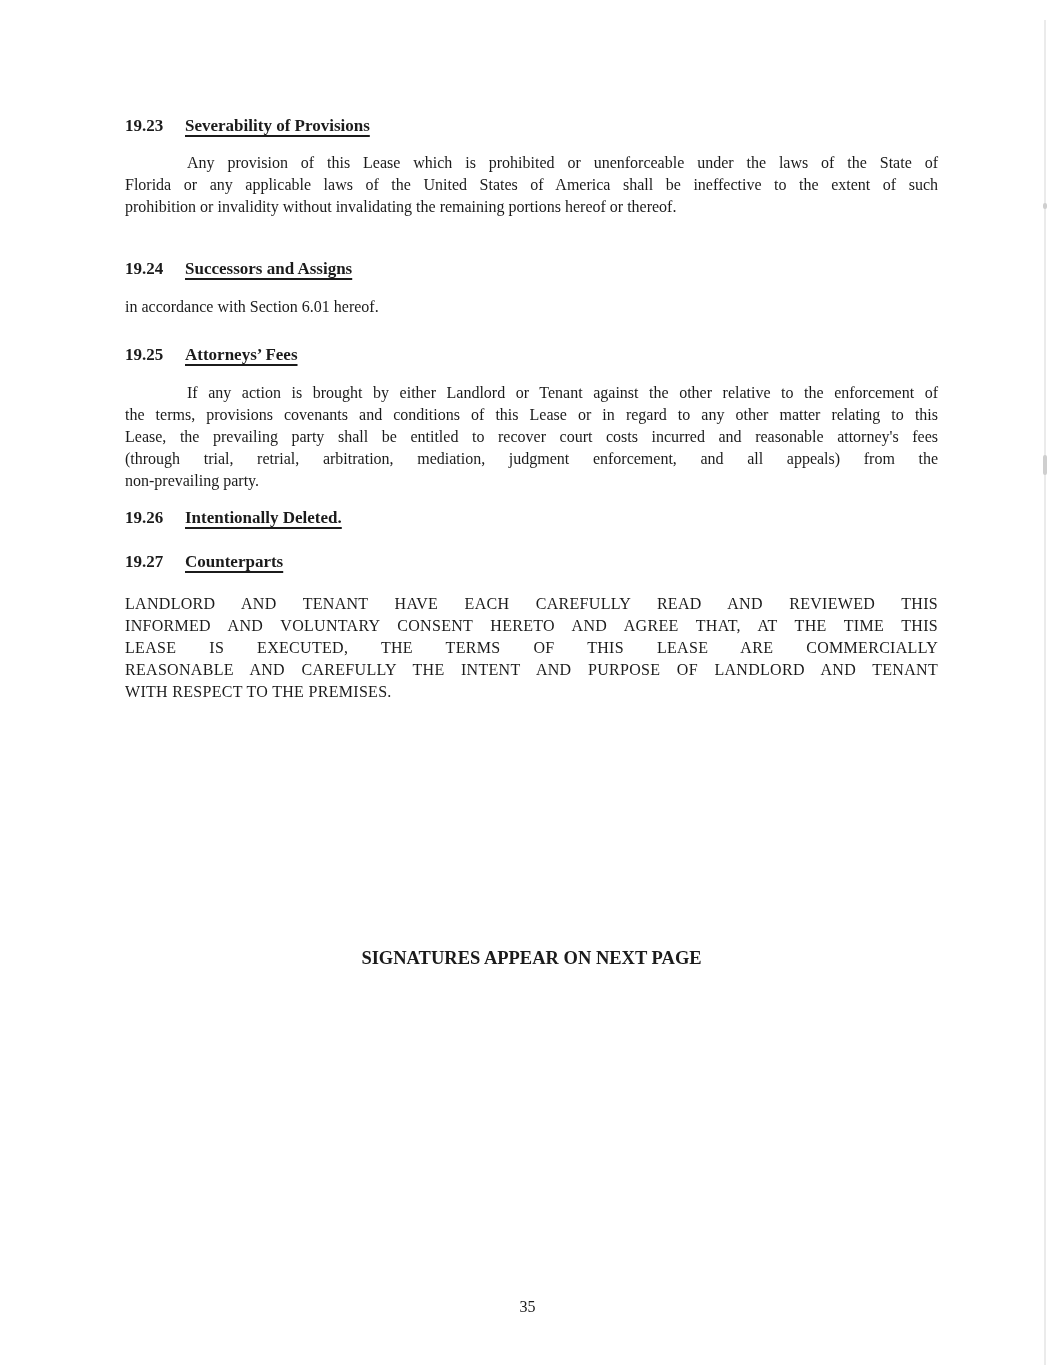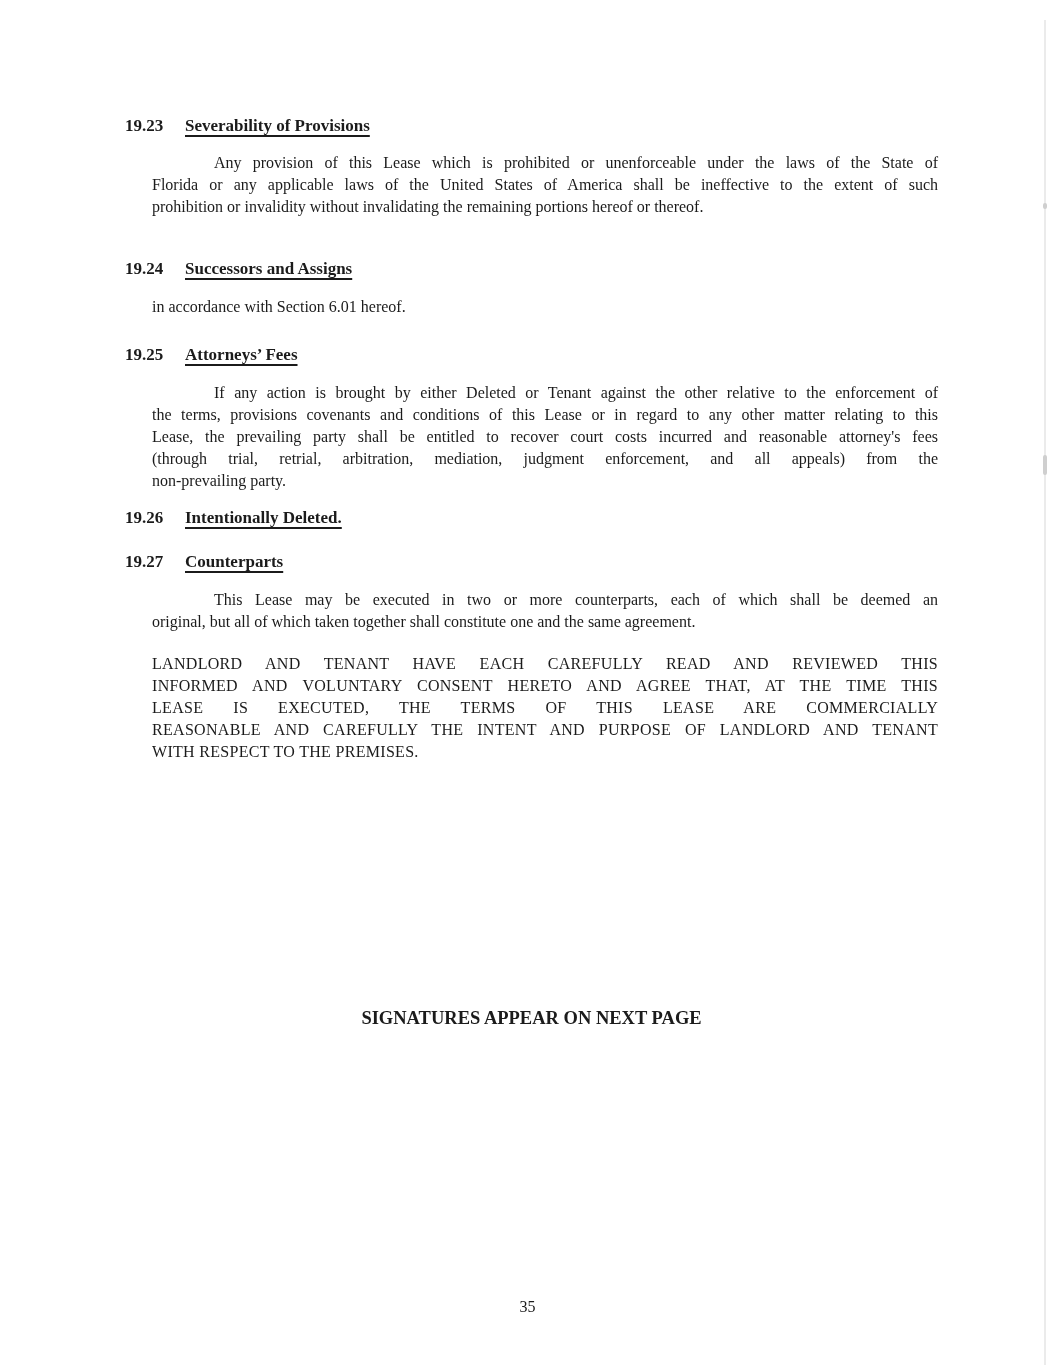--- a/index.html
+++ b/index.html
@@ -30,21 +30,21 @@
   }
   .sec-title {
     text-decoration: underline;
     text-decoration-thickness: 1.6px;
     text-underline-offset: 3.5px;
   }
   .para {
     font-size: 16px;
     line-height: 22px;
   }
-  .tline { line-height: 22px; margin-left: 27px; }
+  .tline { line-height: 22px; }
   .tline.just {
     text-align: justify;
     text-align-last: justify;
   }
   .tline.indent { text-indent: 62px; }
   .caps .tline { letter-spacing: 0.3px; }
   .sig {
     margin-top: 244px;
     text-align: center;
     font-weight: bold;
@@ -102,38 +102,34 @@
       <span class="sec-num">19.24</span><span class="sec-title">Successors and Assigns</span>
     </div>
     <div class="para" style="margin-top:16px">
         <div class="tline">in accordance with Section 6.01 hereof.</div>
       </div>
 
     <div class="section-heading" style="margin-top:26px">
       <span class="sec-num">19.25</span><span class="sec-title">Attorneys’ Fees</span>
     </div>
     <div class="para" style="margin-top:16px">
-        <div class="tline just indent">If any action is brought by either Deleted or Tenant against the other relative to the enforcement of</div>
+        <div class="tline just indent">If any action is brought by either Landlord or Tenant against the other relative to the enforcement of</div>
         <div class="tline just">the terms, provisions covenants and conditions of this Lease or in regard to any other matter relating to this</div>
         <div class="tline just">Lease, the prevailing party shall be entitled to recover court costs incurred and reasonable attorney's fees</div>
         <div class="tline just">(through trial, retrial, arbitration, mediation, judgment enforcement, and all appeals) from the</div>
         <div class="tline">non-prevailing party.</div>
       </div>
 
     <div class="section-heading" style="margin-top:15px">
       <span class="sec-num">19.26</span><span class="sec-title">Intentionally Deleted.</span>
     </div>
 
     <div class="section-heading" style="margin-top:22px">
       <span class="sec-num">19.27</span><span class="sec-title">Counterparts</span>
     </div>
-    <div class="para" style="margin-top:16px">
-        <div class="tline just indent">This Lease may be executed in two or more counterparts, each of which shall be deemed an</div>
-        <div class="tline">original, but all of which taken together shall constitute one and the same agreement.</div>
-      </div>
 
     <div class="para caps" style="margin-top:20px">
         <div class="tline just">LANDLORD AND TENANT HAVE EACH CAREFULLY READ AND REVIEWED THIS</div>
         <div class="tline just">INFORMED AND VOLUNTARY CONSENT HERETO AND AGREE THAT, AT THE TIME THIS</div>
         <div class="tline just">LEASE IS EXECUTED, THE TERMS OF THIS LEASE ARE COMMERCIALLY</div>
         <div class="tline just">REASONABLE AND CAREFULLY THE INTENT AND PURPOSE OF LANDLORD AND TENANT</div>
         <div class="tline">WITH RESPECT TO THE PREMISES.</div>
       </div>
 
     <div class="sig">SIGNATURES APPEAR ON NEXT PAGE</div>

